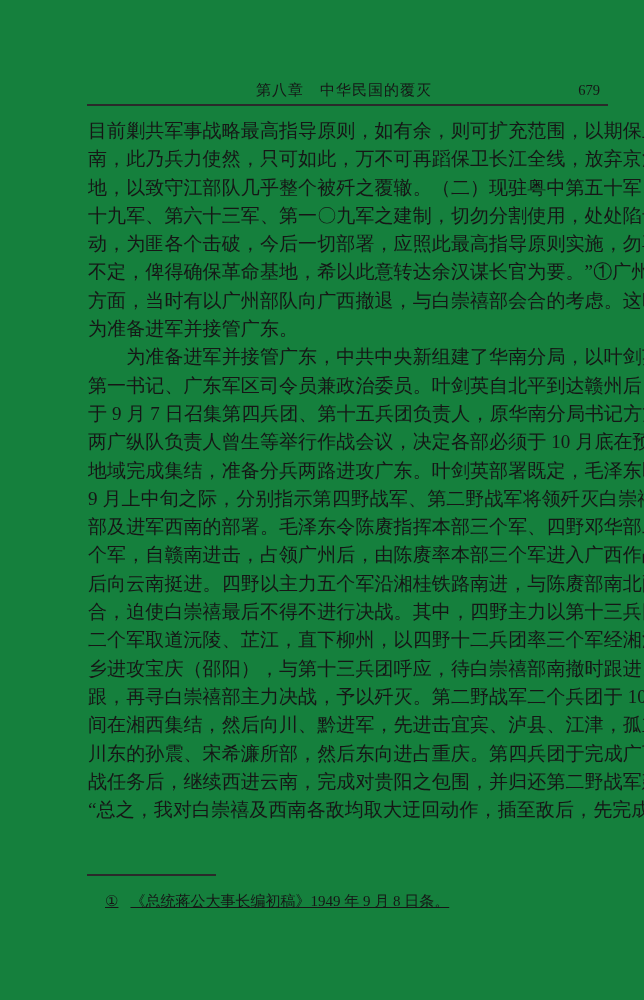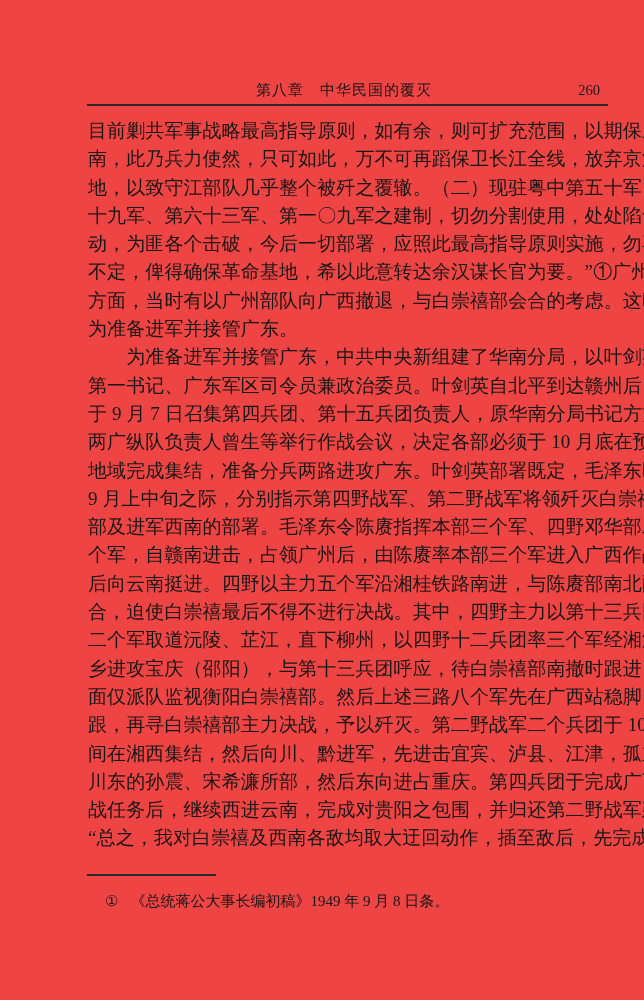--- a/index.html
+++ b/index.html
@@ -5,21 +5,21 @@
   html, body {
     margin: 0;
     padding: 0;
     background: #e8e8e6;
   }
   .page {
     position: relative;
     width: 644px;
     height: 1000px;
     margin: 0 auto;
-    background: #ef4444;
+    background: #15803d;
     overflow: hidden;
     font-family: "Liberation Serif", "DejaVu Serif", serif;
     color: #161616;
   }
   .running-header {
     position: absolute;
     top: 81px;
     left: 88px;
     width: 512px;
     height: 18px;
@@ -69,33 +69,34 @@
     background: #2a2a2a;
   }
   .footnote {
     position: absolute;
     top: 890px;
     left: 105px;
     width: 495px;
     font-size: 15px;
     line-height: 22px;
     white-space: nowrap;
+    text-decoration: underline;
   }
   .footnote .footnote-marker {
     margin-right: 12px;
   }
 </style>
 </head>
 <body>
 
 <div class="page">
 
   <div class="running-header">
     <span class="chapter-title">第八章　中华民国的覆灭</span>
-    <span class="page-number">260</span>
+    <span class="page-number">679</span>
   </div>
 
   <div class="header-rule"></div>
 
   <div class="body-text">
 
   <div class="line">目前剿共军事战略最高指导原则，如有余，则可扩充范围，以期保卫华</div>
       <div class="line">南，此乃兵力使然，只可如此，万不可再蹈保卫长江全线，放弃京沪重</div>
       <div class="line">地，以致守江部队几乎整个被歼之覆辙。（二）现驻粤中第五十军、第三</div>
       <div class="line">十九军、第六十三军、第一〇九军之建制，切勿分割使用，处处陷于被</div>
@@ -108,21 +109,20 @@
       <div class="line">于 9 月 7 日召集第四兵团、第十五兵团负责人，原华南分局书记方方、</div>
       <div class="line">两广纵队负责人曾生等举行作战会议，决定各部必须于 10 月底在预定</div>
       <div class="line">地域完成集结，准备分兵两路进攻广东。叶剑英部署既定，毛泽东即于</div>
       <div class="line">9 月上中旬之际，分别指示第四野战军、第二野战军将领歼灭白崇禧所</div>
       <div class="line">部及进军西南的部署。毛泽东令陈赓指挥本部三个军、四野邓华部二</div>
       <div class="line">个军，自赣南进击，占领广州后，由陈赓率本部三个军进入广西作战，续</div>
       <div class="line">后向云南挺进。四野以主力五个军沿湘桂铁路南进，与陈赓部南北配</div>
       <div class="line">合，迫使白崇禧最后不得不进行决战。其中，四野主力以第十三兵团率</div>
       <div class="line">二个军取道沅陵、芷江，直下柳州，以四野十二兵团率三个军经湘潭、湘</div>
       <div class="line">乡进攻宝庆（邵阳），与第十三兵团呼应，待白崇禧部南撤时跟进。在正</div>
-      <div class="line">面仅派队监视衡阳白崇禧部。然后上述三路八个军先在广西站稳脚</div>
       <div class="line">跟，再寻白崇禧部主力决战，予以歼灭。第二野战军二个兵团于 10 月</div>
       <div class="line">间在湘西集结，然后向川、黔进军，先进击宜宾、泸县、江津，孤立重庆及</div>
       <div class="line">川东的孙震、宋希濂所部，然后东向进占重庆。第四兵团于完成广西作</div>
       <div class="line">战任务后，继续西进云南，完成对贵阳之包围，并归还第二野战军建制。</div>
       <div class="line">“总之，我对白崇禧及西南各敌均取大迂回动作，插至敌后，先完成包</div>
     </div>
 
   <div class="footnote-separator"></div>
 
   <div class="footnote">

